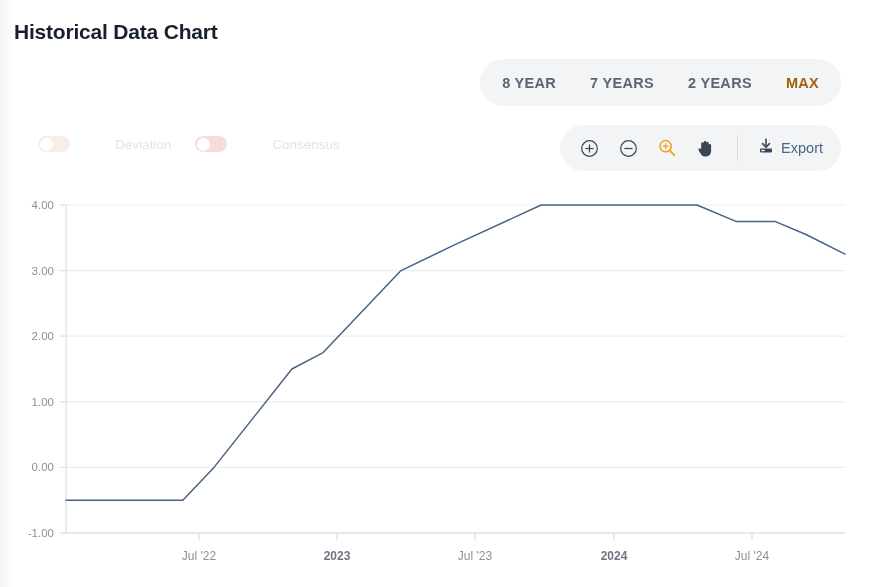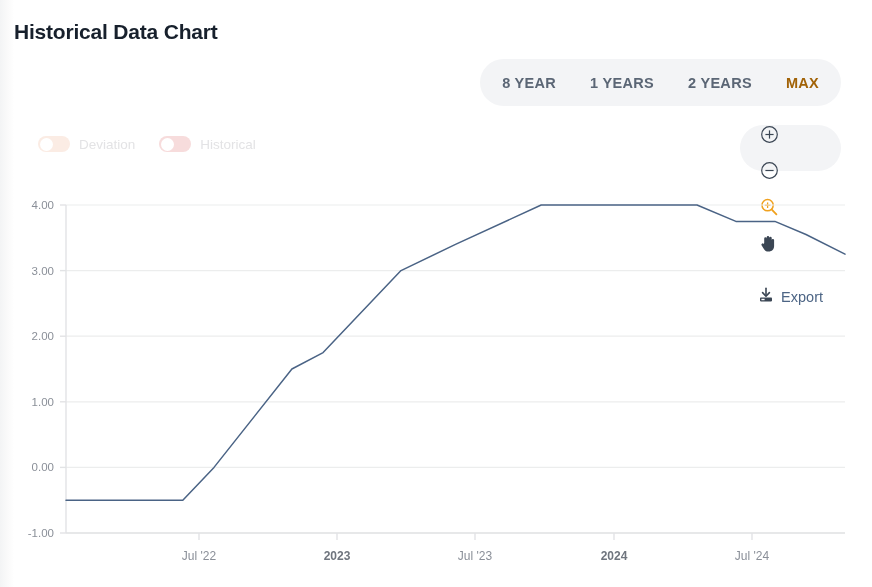--- a/index.html
+++ b/index.html
@@ -56,25 +56,25 @@
     white-space: nowrap;
   }
   .range-btn.active { color: #a16207; }
 
   
   #chart-toolbar {
     position: absolute;
     right: 31px; top: 125px;
     height: 46px;
     display: flex;
+    align-items: center;
     background: #f3f4f6;
     border-radius: 23px;
     padding: 0 18px;
     gap: 17px;
-    flex-direction: column;
   }
   .tool-btn {
     width: 22px; height: 22px;
     display: flex; align-items: center; justify-content: center;
     cursor: pointer;
   }
   .tool-divider {
     width: 1px; height: 26px;
     background: #dadde1;
     margin: 0 3px;
@@ -110,20 +110,21 @@
     position: absolute;
     top: 1.5px; left: 1.5px;
     width: 13px; height: 13px;
     border-radius: 50%;
     background: #ffffff;
   }
   .legend-label {
     font-size: 13.5px;
     color: #e3e3e5;
     white-space: nowrap;
+    margin-left: 36px;
   }
 
   
   #chart-area {
     position: absolute;
     left: 0; top: 188px;
     width: 872px; height: 407px;
   }
   #chart-svg { display: block; }
   .y-tick-label {
@@ -144,21 +145,21 @@
 <body>
 
 <div id="app">
 
   <div id="left-edge"></div>
 
   <h1 id="page-title">Historical Data Chart</h1>
 
   <div id="range-selector">
     <span class="range-btn">8 YEAR</span>
-    <span class="range-btn">1 YEARS</span>
+    <span class="range-btn">7 YEARS</span>
     <span class="range-btn">2 YEARS</span>
     <span class="range-btn active">MAX</span>
   </div>
 
   <div id="chart-toolbar">
     <span class="tool-btn">
       <svg width="19" height="19" viewBox="0 0 19 19" aria-hidden="true">
         <circle cx="9.5" cy="9.5" r="7.8" fill="none" stroke="#3b4654" stroke-width="1.2"></circle>
         <line x1="9.5" y1="5.4" x2="9.5" y2="13.6" stroke="#3b4654" stroke-width="1.2"></line>
         <line x1="5.4" y1="9.5" x2="13.6" y2="9.5" stroke="#3b4654" stroke-width="1.2"></line>
@@ -201,21 +202,21 @@
     <span class="legend-item">
       <span class="legend-switch" style="background:#fbece4;">
         <span class="knob"></span>
       </span>
       <span class="legend-label">Deviation</span>
     </span>
     <span class="legend-item">
       <span class="legend-switch" style="background:#f7dcdc;">
         <span class="knob"></span>
       </span>
-      <span class="legend-label">Historical</span>
+      <span class="legend-label">Consensus</span>
     </span>
   </div>
 
   <div id="chart-area">
     <svg id="chart-svg" width="872" height="407" viewBox="0 0 872 407" aria-hidden="true">
       <g id="grid-lines">
           <line x1="66" y1="17" x2="845" y2="17" stroke="#eceded" stroke-width="1.2"></line>
           <line x1="66" y1="82.59999999999997" x2="845" y2="82.59999999999997" stroke="#eceded" stroke-width="1.2"></line>
           <line x1="66" y1="148.20000000000002" x2="845" y2="148.20000000000002" stroke="#eceded" stroke-width="1.2"></line>
           <line x1="66" y1="213.79999999999998" x2="845" y2="213.79999999999998" stroke="#eceded" stroke-width="1.2"></line>

